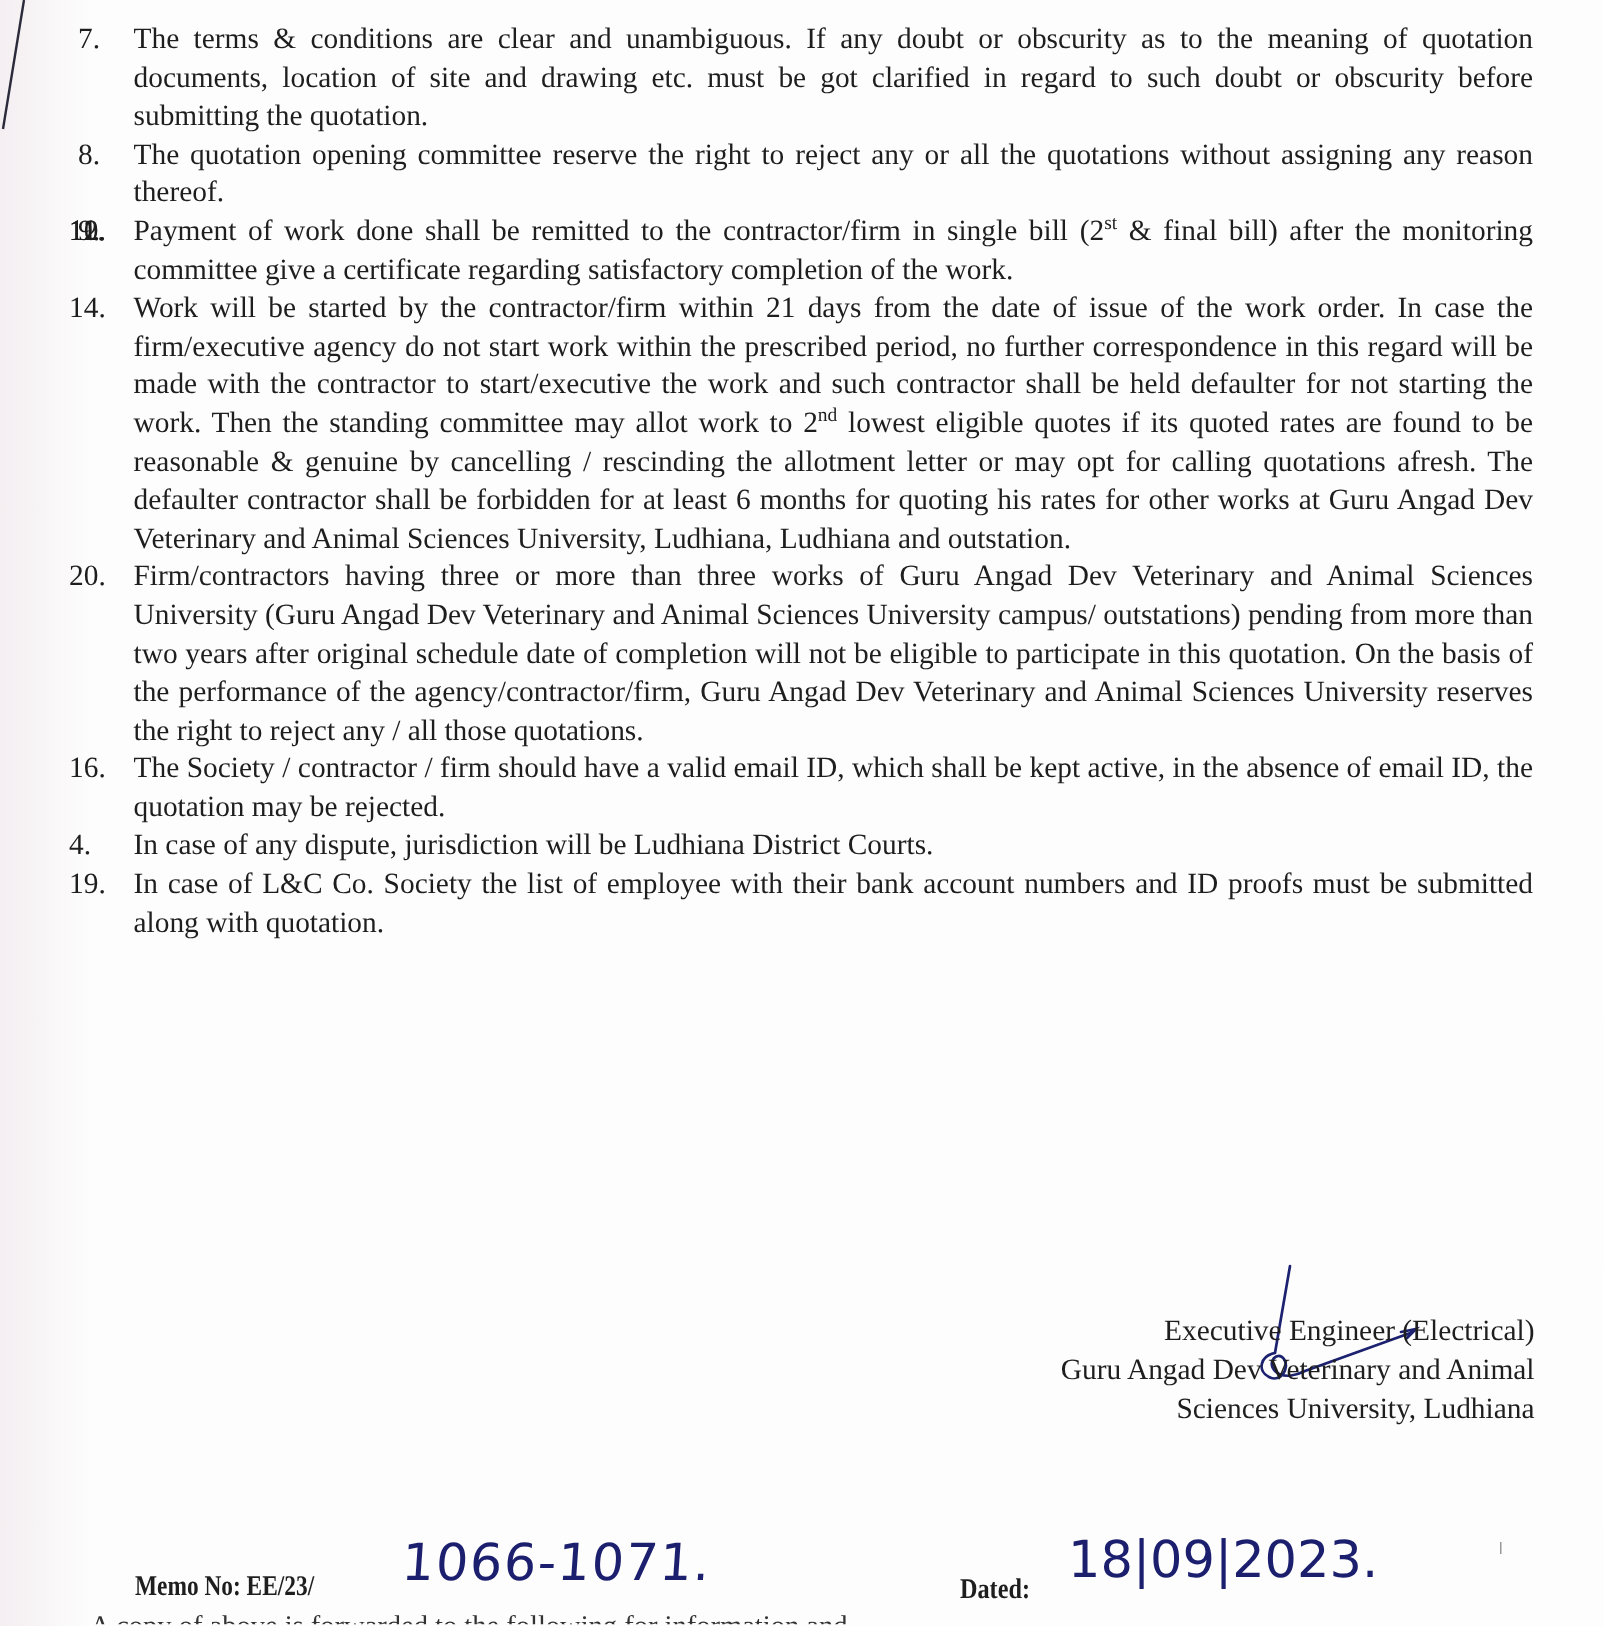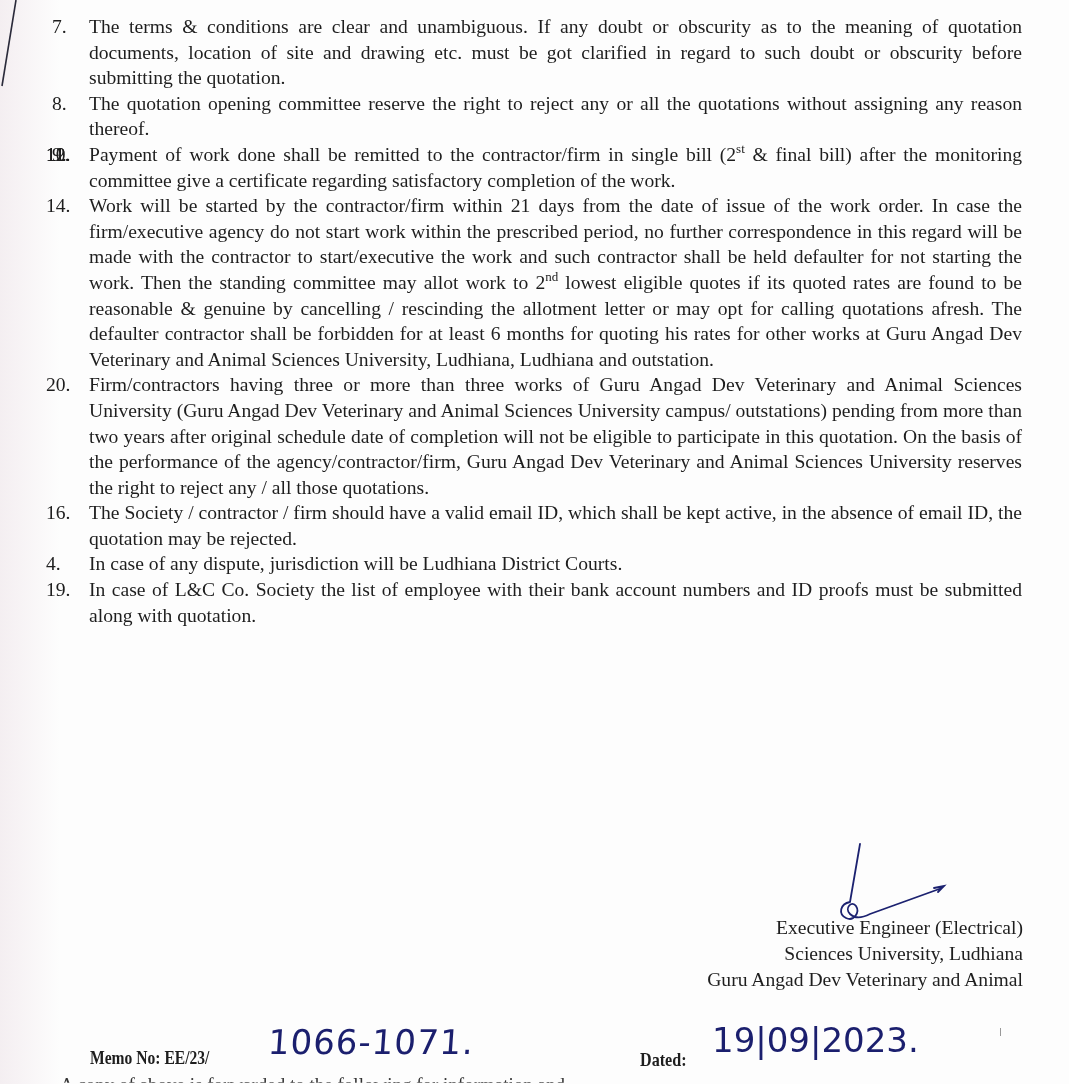--- a/index.html
+++ b/index.html
@@ -59,21 +59,21 @@
     left: -6px;
   }
   sup {
     font-size: 13px;
     line-height: 0;
     vertical-align: super;
   }
   .signature-block {
     position: absolute;
     right: 46px;
-    top: 915px;
+    top: 875px;
     text-align: right;
     font-size: 19.6px;
     line-height: 26px;
   }
   .sig-scribble {
     position: absolute;
     left: 830px;
     top: 842px;
     width: 130px;
     height: 85px;
@@ -184,26 +184,26 @@
       <span>In case of L&amp;C Co. Society the list of employee with their bank account numbers and ID proofs must be submitted along with quotation.</span>
     </li>
   </ol>
 
   <svg class="sig-scribble" viewBox="0 0 130 85">
     <path d="M30 2 L20 60 M20 60 C10 62 8 72 16 76 C24 80 30 70 26 64 C22 58 14 66 20 72 C26 78 36 74 40 72 L112 46 M104 46 L114 44 L108 50" fill="none" stroke="#1c2270" stroke-width="1.8" stroke-linecap="round"></path>
   </svg>
 
   <div class="signature-block">
     <div>Executive Engineer (Electrical)</div>
+    <div>Guru Angad Dev Veterinary and Animal</div>
     <div>Sciences University, Ludhiana</div>
-    <div>Guru Angad Dev Veterinary and Animal</div>
   </div>
 
   <div class="memo">Memo No: EE/23/</div>
   <div class="memo-hand">1066-1071.</div>
 
   <div class="dated">Dated:</div>
-  <div class="date-hand">19|09|2023.</div>
+  <div class="date-hand">18|09|2023.</div>
 
   <div class="stray-mark"></div>
 
   <div class="cutoff-line">A copy of above is forwarded to the following for information and</div>
 </div>
 
 </body></html>

